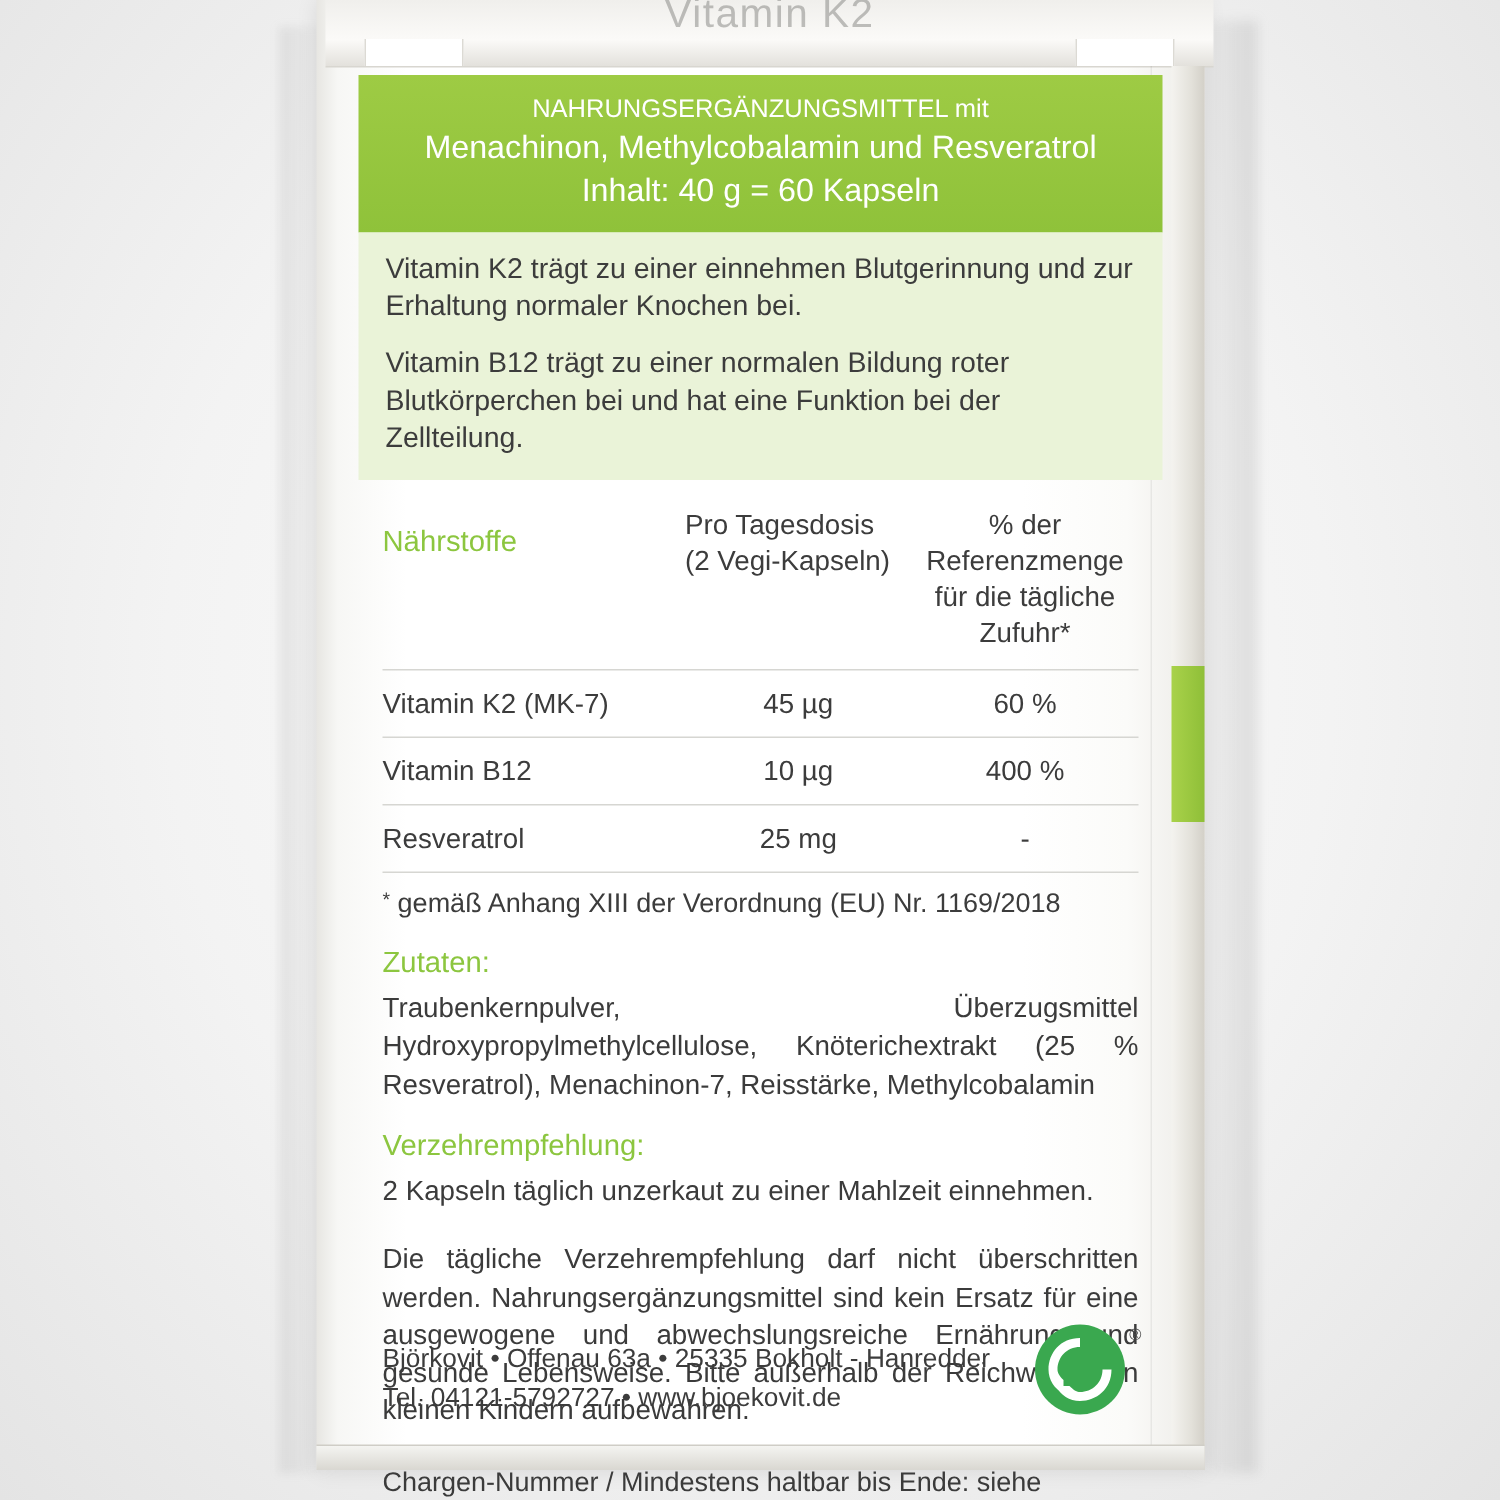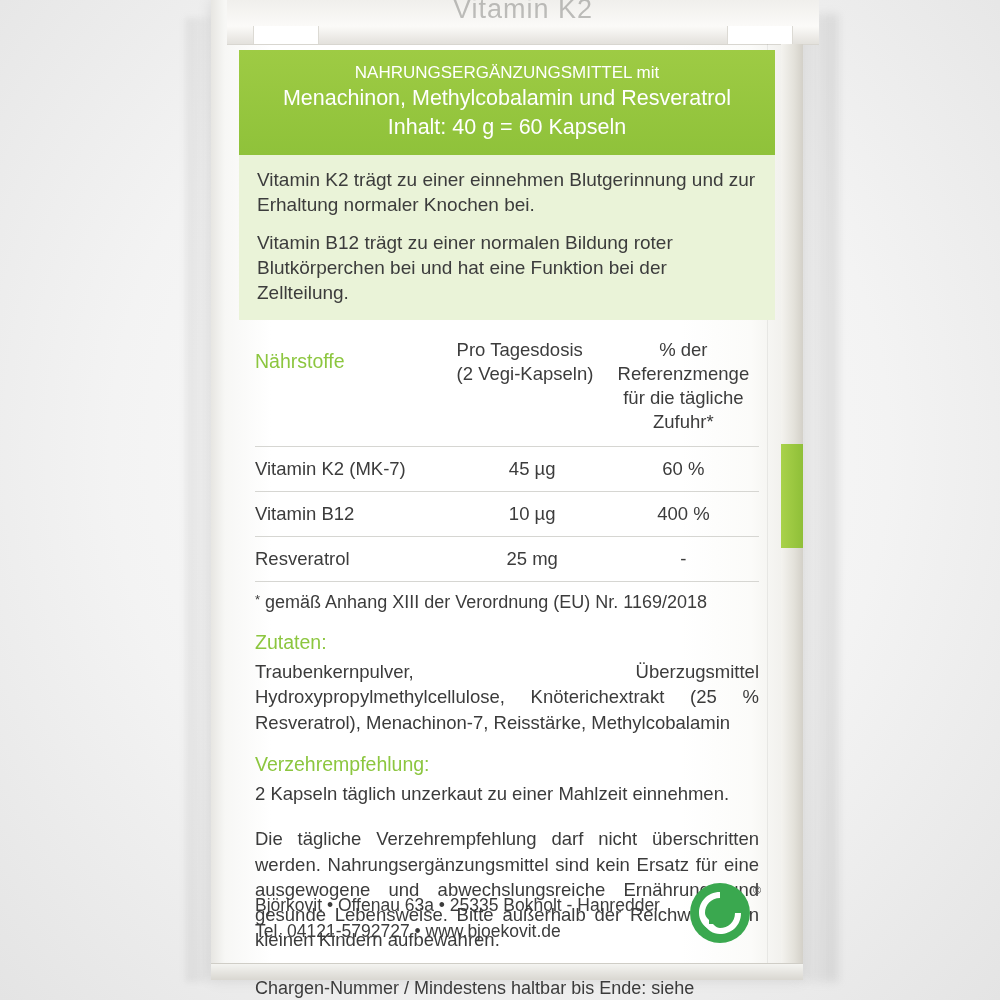--- a/index.html
+++ b/index.html
@@ -52,21 +52,21 @@
     height: 980px;
     background: linear-gradient(to right,
         #e7e6e2 0px, #f7f7f5 14px, #ffffff 60px,
         #ffffff 470px, #fbfbf9 540px, #efeeea 580px, #dedbd4 592px);
     box-shadow: 0 0 14px rgba(0,0,0,0.10);
   }
 
   
   .lid {
     position: absolute;
-    left: 16px;
+    left: 6px;
     top: 0;
     width: 592px;
     height: 44px;
     background: linear-gradient(to bottom, #f0efec 0%, #fbfaf8 60%, #e3e1dc 100%);
     border-bottom: 1px solid #d8d6d0;
     overflow: hidden;
   }
   .lid-title {
     position: absolute;
     left: 0;

